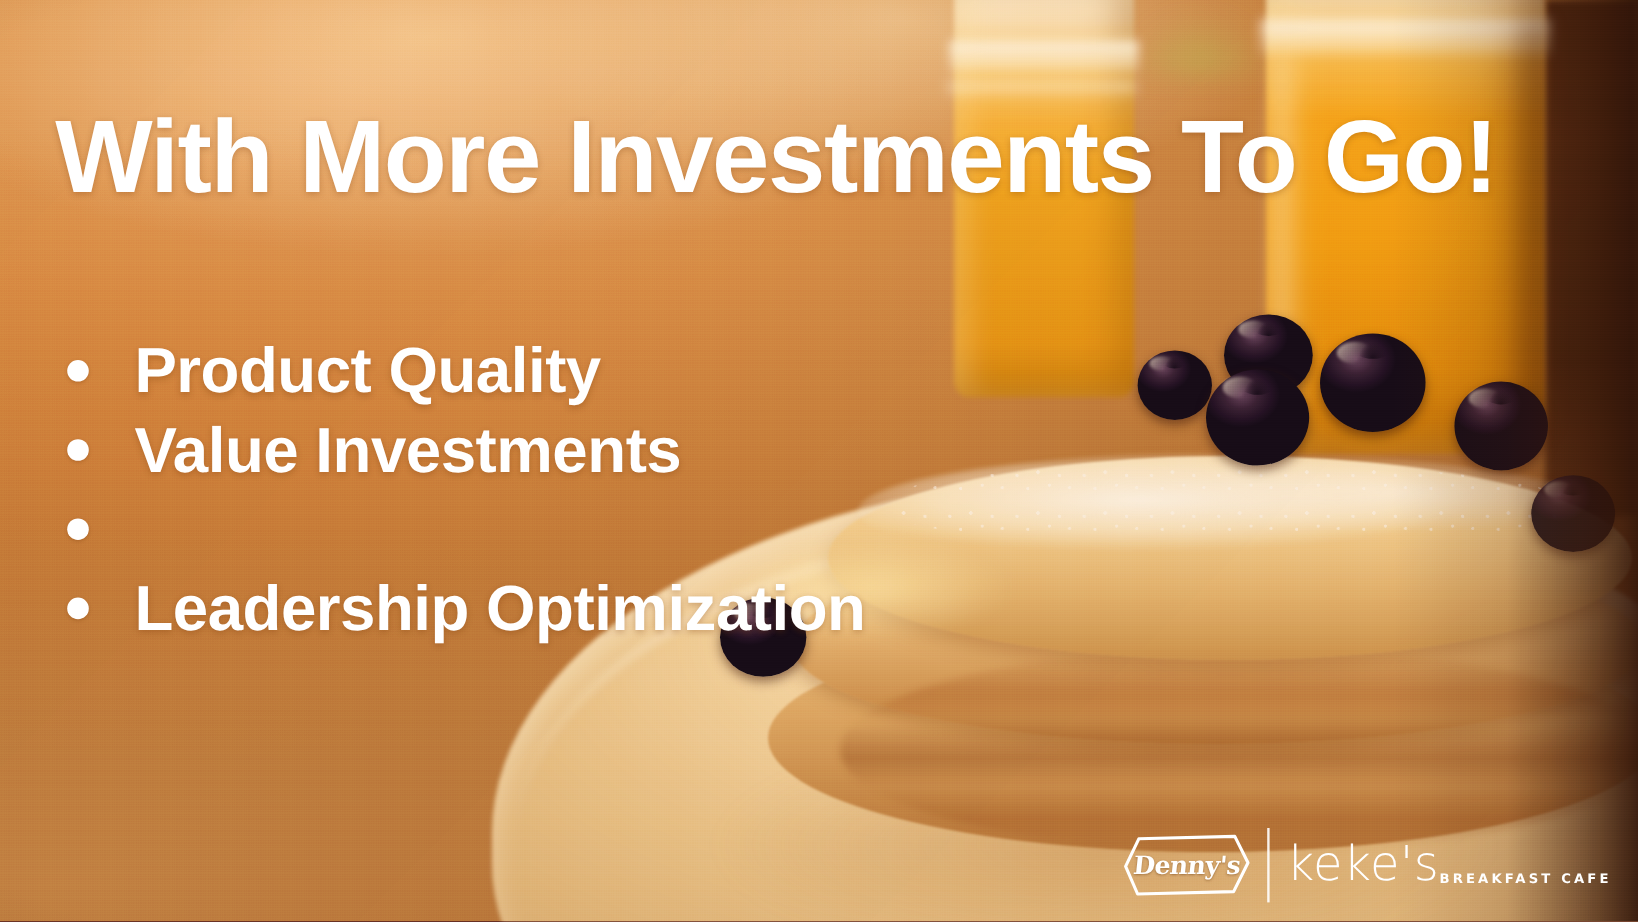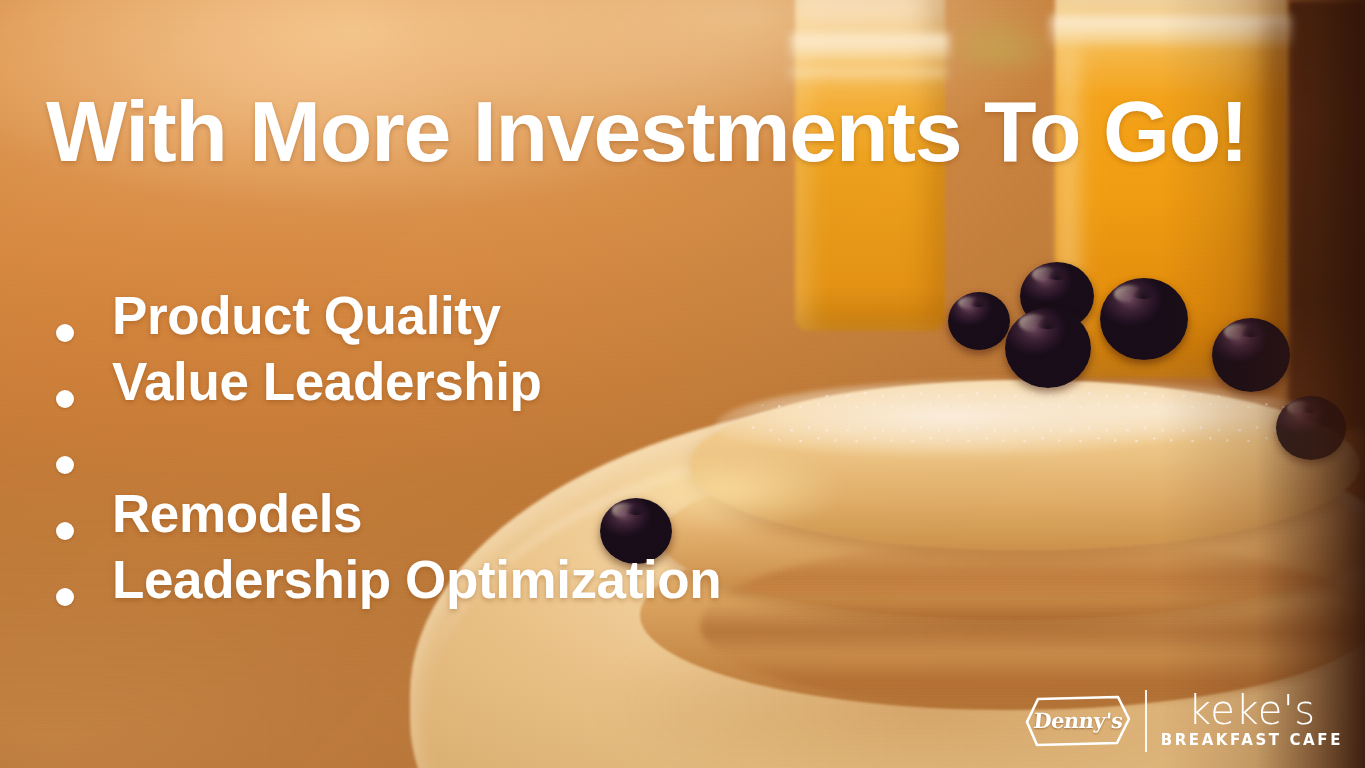--- a/index.html
+++ b/index.html
@@ -237,21 +237,21 @@
     line-height:1;
     white-space:nowrap;
     text-shadow:0 2px 5px rgba(120,56,10,.30);
   }
 
   .bullet-list{
     position:absolute; left:56px; top:276px;
     list-style:none;
   }
   .bullet-item{
-    display:flex; align-items:flex-end;
+    display:flex; align-items:center;
     height:66px;
   }
   .bullet-dot{
     width:18px; height:18px; border-radius:50%;
     background:#ffffff;
     flex:0 0 auto;
     margin-right:38px;
     box-shadow:0 1px 3px rgba(120,56,10,.30);
   }
   .bullet-text{
@@ -286,34 +286,34 @@
     color:#ffffff;
     text-shadow:0 1px 2px rgba(90,44,8,.45);
   }
 
   .logo-divider{
     width:2px; height:62px;
     background:rgba(255,255,255,.9);
   }
 
   .kekes-logo{
-    display:flex; flex-direction:column; align-items:center;
+    display:flex; flex-direction:row; align-items:flex-end;
     padding-bottom:2px;
   }
   .kekes-word{
     font-family:"DejaVu Sans", sans-serif;
     font-weight:300;
     font-size:40px;
     line-height:.96;
     letter-spacing:.5px;
     color:#ffffff;
   }
   .kekes-sub{
     font-family:"DejaVu Sans", sans-serif;
-    font-size:15px;
+    font-size:11px;
     font-weight:bold;
     letter-spacing:2.6px;
     color:#ffffff;
     margin-top:2px;
   }
 </style>
 </head>
 <body>
 
 <div id="slide">
@@ -379,31 +379,27 @@
 
     <h1 class="slide-title">With More Investments To Go!</h1>
 
     <ul class="bullet-list">
       <li class="bullet-item">
         <span class="bullet-dot"></span>
         <span class="bullet-text">Product Quality</span>
       </li>
       <li class="bullet-item">
         <span class="bullet-dot"></span>
-        <span class="bullet-text">Value Leadership</span>
+        <span class="bullet-text">Value Investments</span>
       </li>
       <li class="bullet-item">
         <span class="bullet-dot"></span>
       </li>
       <li class="bullet-item">
         <span class="bullet-dot"></span>
-        <span class="bullet-text">Remodels</span>
-      </li>
-      <li class="bullet-item">
-        <span class="bullet-dot"></span>
         <span class="bullet-text">Leadership Optimization</span>
       </li>
     </ul>
 
     <div class="logo-bar">
 
       <div class="dennys-logo">
         <svg viewBox="0 0 106 52">
           <polygon points="13,4 93,2 104,24 92,48 12,50 2,27" fill="none" stroke="#ffffff" stroke-width="2.6" stroke-linejoin="round"></polygon>
         </svg>

